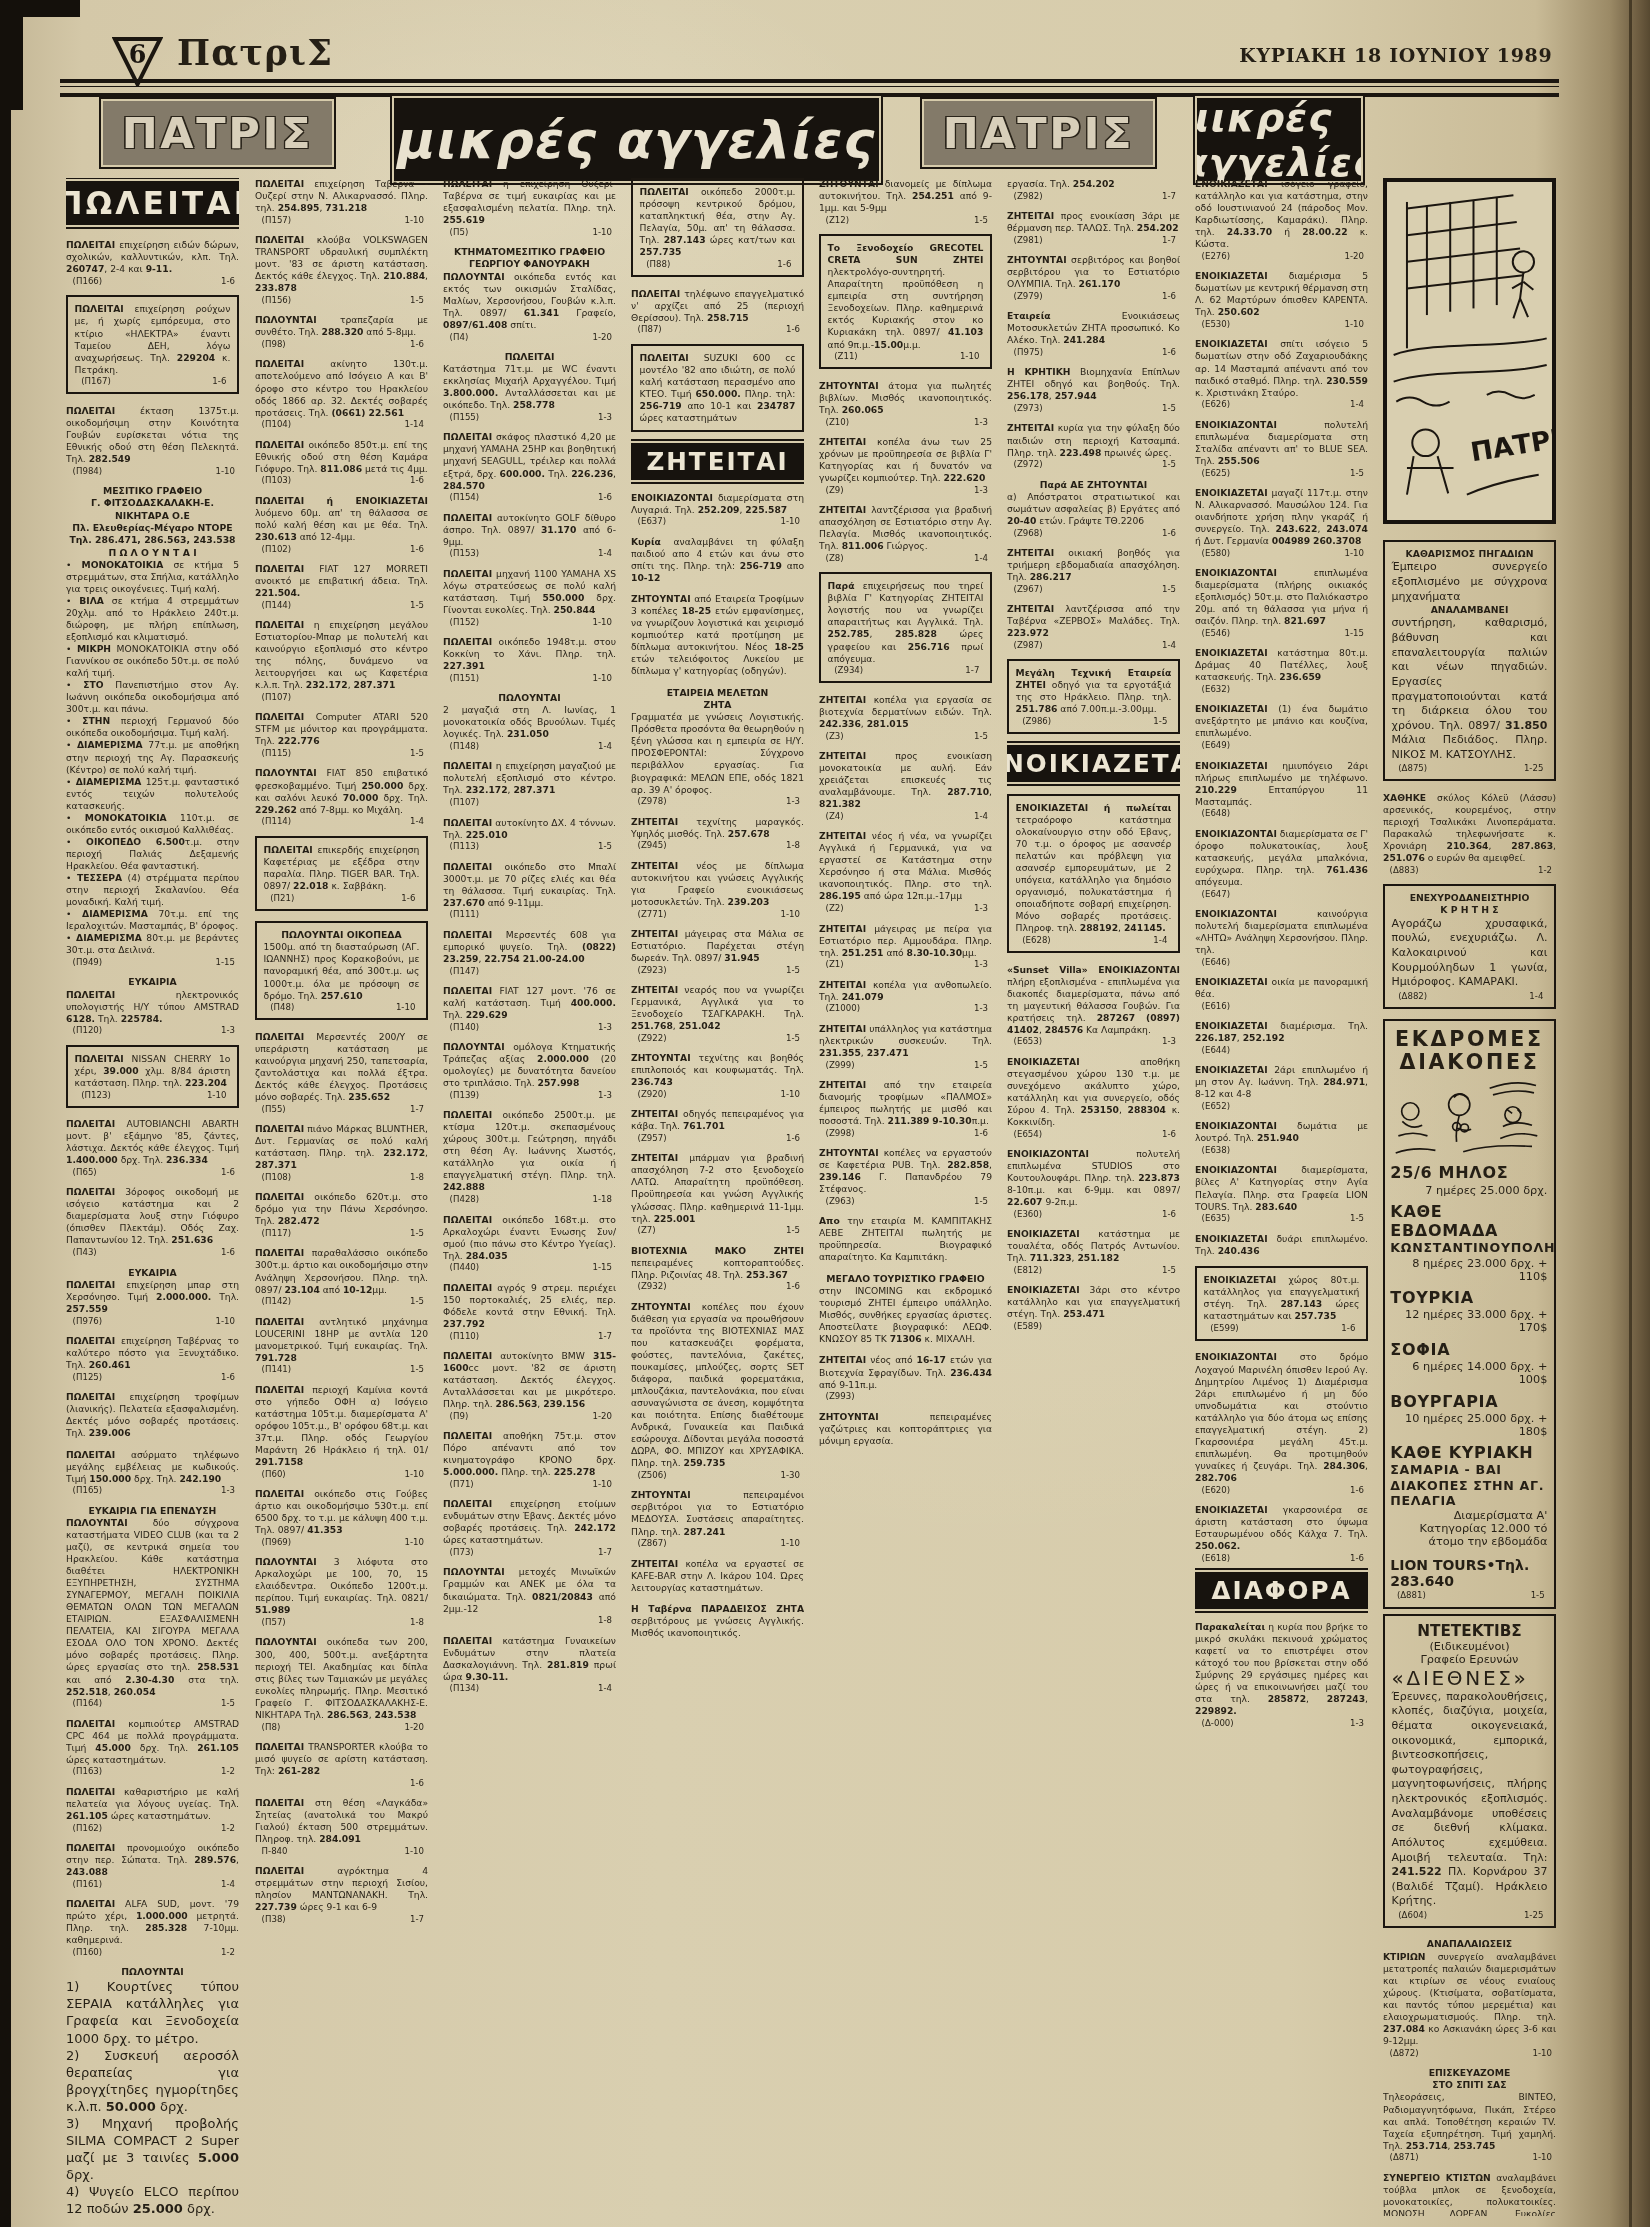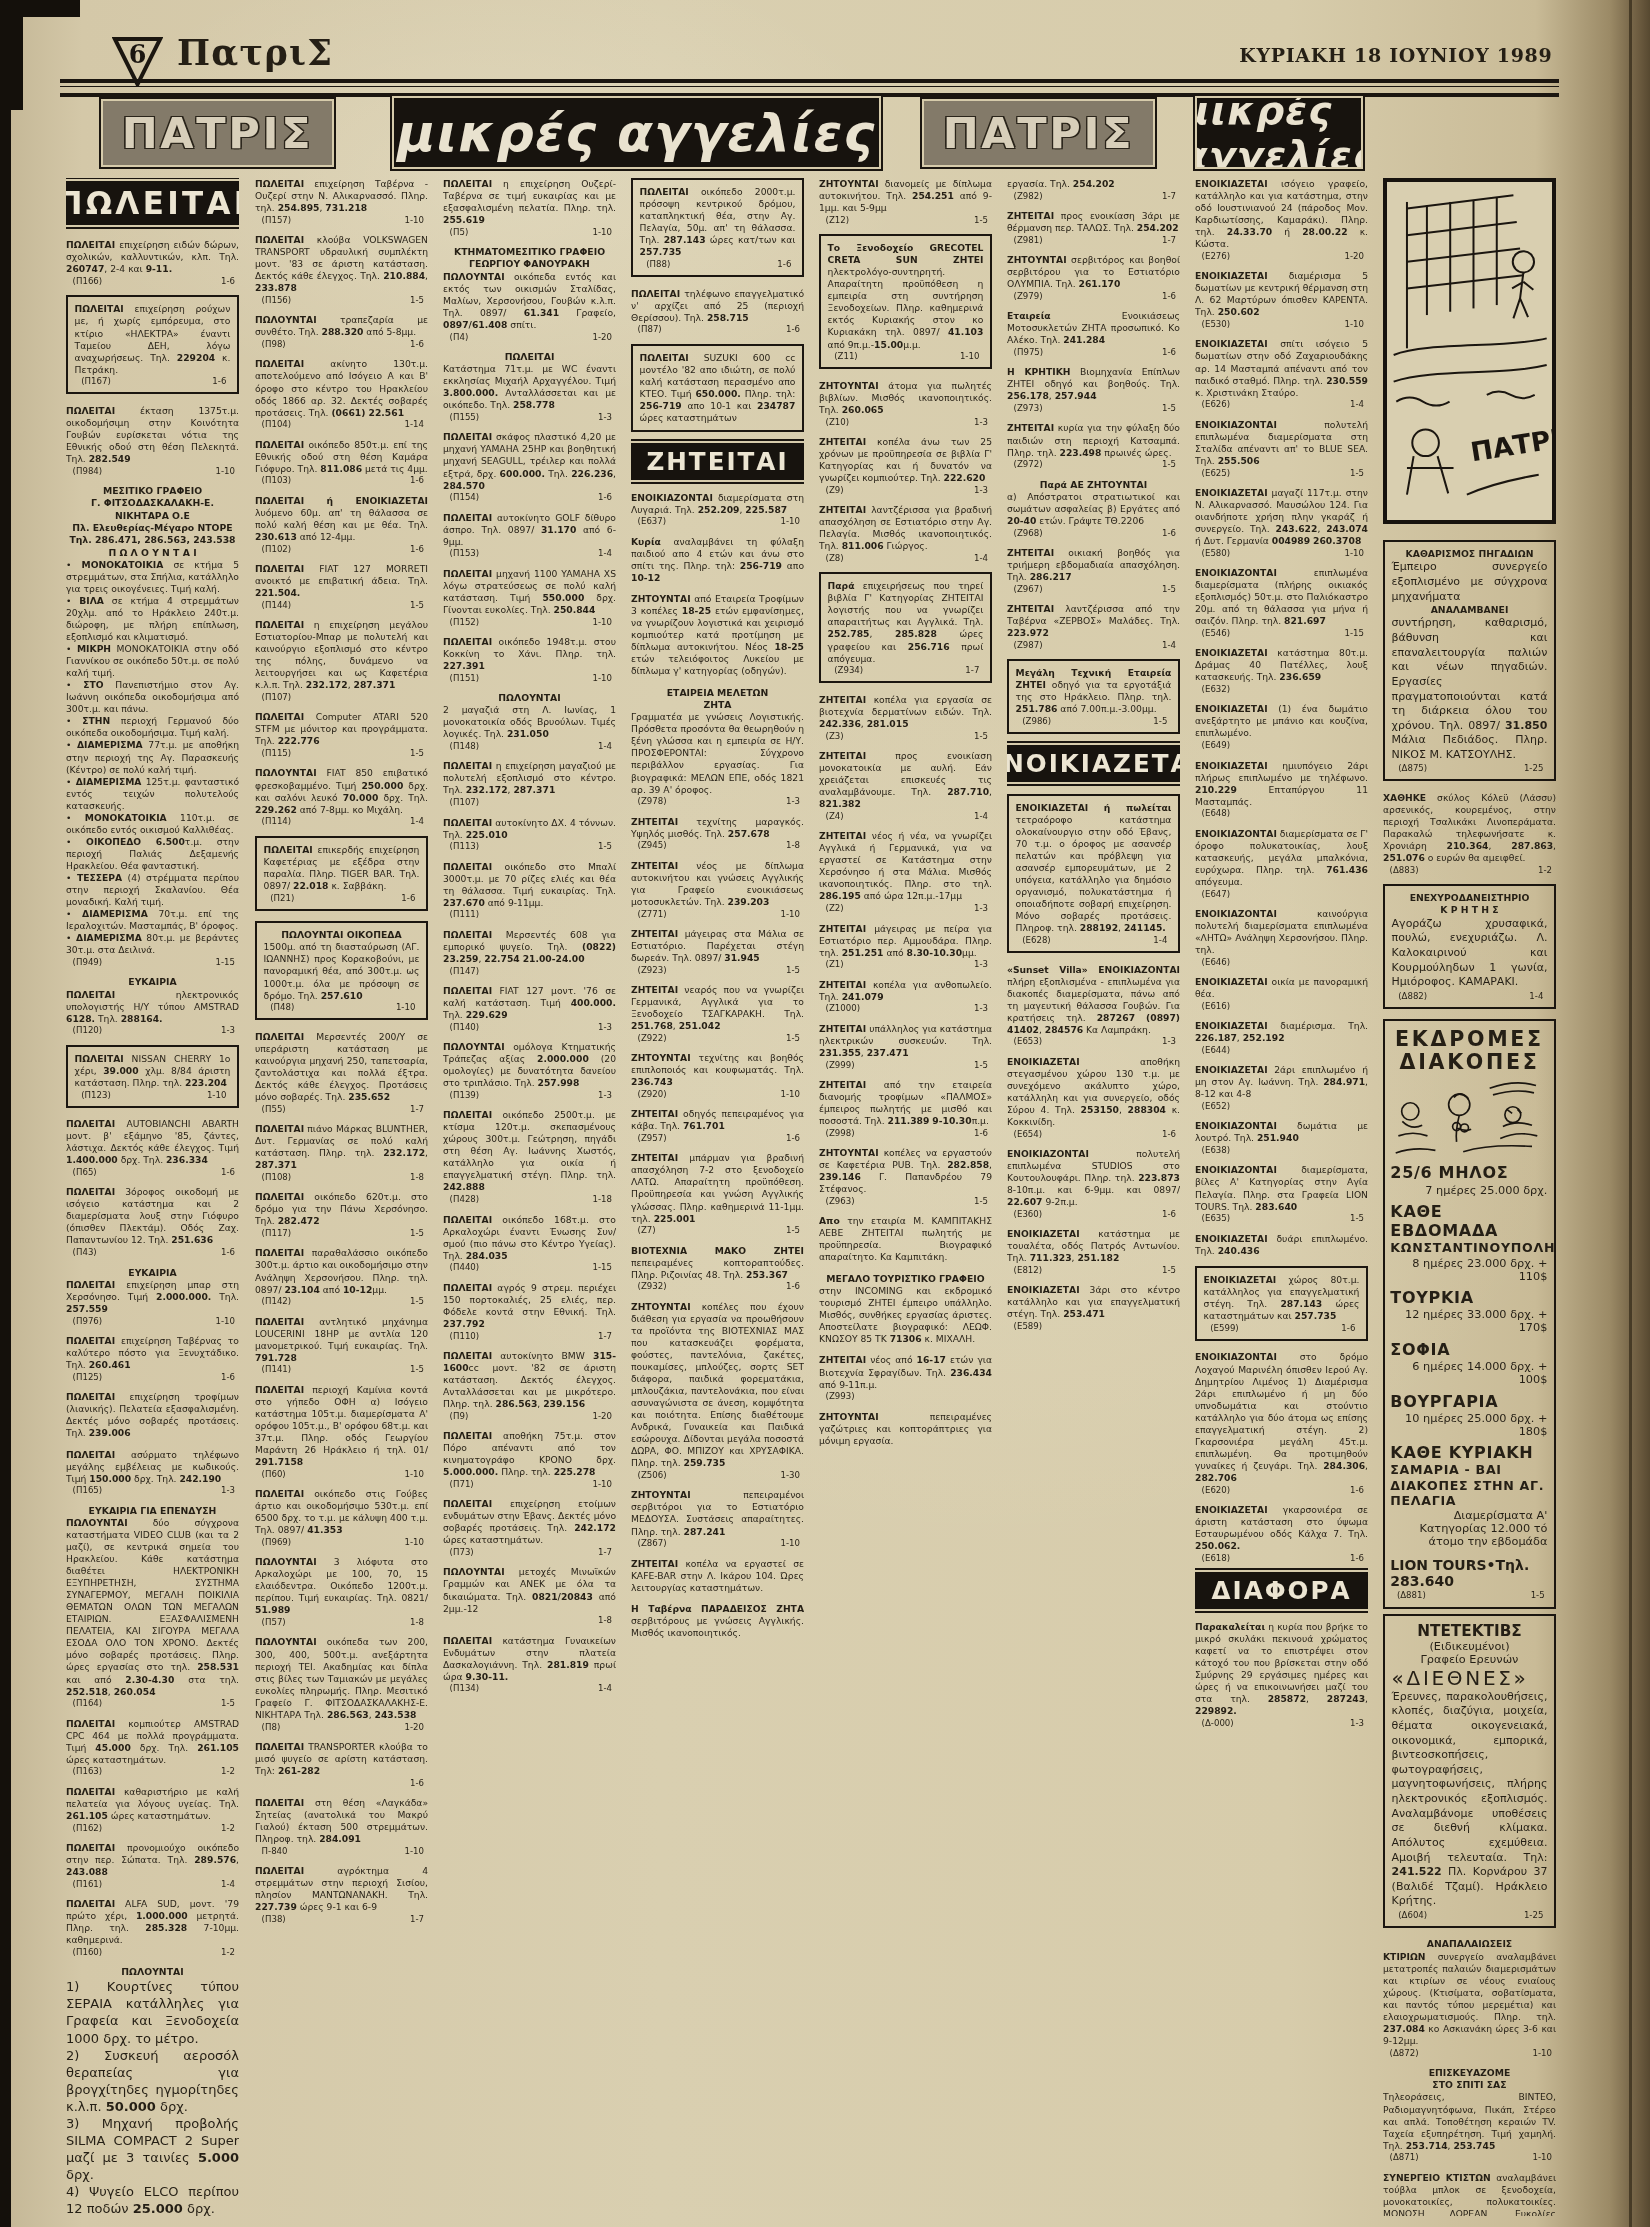--- a/index.html
+++ b/index.html
@@ -25,21 +25,21 @@
   .masthead-rule{position:absolute;left:0px;top:52px;width:100%;height:4.7px;background:#1b1610;}
   .masthead-rule2{position:absolute;left:0px;top:59px;width:100%;height:1.3px;background:#1b1610;}
 
   
   .banner-rule{position:absolute;left:60px;top:93px;width:1499px;height:4px;background:#1b1610;}
   .brandbox{position:absolute;top:101px;height:64px;background:#837a69;
     box-shadow:0 0 0 2px #d6cbab,0 0 0 4px #1b1610;
     display:flex;align-items:center;justify-content:center;}
   .brandbox span{font-size:43px;font-weight:bold;letter-spacing:2.7px;color:#d8cfba;
     text-shadow:1.3px 1.3px 0 #2a241a,-1.3px -1.3px 0 #2a241a,1.3px -1.3px 0 #2a241a,-1.3px 1.3px 0 #2a241a;}
-  .stripbox{position:absolute;top:98px;height:69px;background:#17130e;
+  .stripbox{position:absolute;top:98px;height:83px;background:#17130e;
     box-shadow:0 0 0 2px #d6cbab,0 0 0 4px #1b1610;
     display:flex;align-items:center;justify-content:center;}
   .stripbox span{font-size:52px;font-weight:bold;color:#e9e2cf;font-style:italic;letter-spacing:1.3px;}
 
   
   .col{position:absolute;top:178px;width:173px;height:2038px;overflow:hidden;}
   .ad{margin:0 0 9.3px 0;}
   .ad-head{text-align:center;font-weight:bold;font-size:9.3px;line-height:1.32;}
   .ad-body{margin:0;font-size:9.2px;line-height:1.31;text-align:justify;}
   .ad-body b{font-weight:bold;}
@@ -148,21 +148,21 @@
             <div>• <b>ΔΙΑΜΕΡΙΣΜΑ</b> 70τ.μ. επί της Ιεραλοχιτών. Μασταμπάς, Β' όροφος.</div>
             <div>• <b>ΔΙΑΜΕΡΙΣΜΑ</b> 80τ.μ. με βεράντες 30τ.μ. στα Δειλινά.</div>
           </div>
           <div class="ad-meta">
             <span>(Π949)</span>
             <span>1-15</span>
           </div>
         </div>
         <div class="ad">
           <div class="ad-head">ΕΥΚΑΙΡΙΑ</div>
-          <p class="ad-body"><span class="lead">ΠΩΛΕΙΤΑΙ</span> ηλεκτρονικός υπολογιστής Η/Υ τύπου AMSTRAD <b>6128.</b> Τηλ. <b>288164.</b></p>
+          <p class="ad-body"><span class="lead">ΠΩΛΕΙΤΑΙ</span> ηλεκτρονικός υπολογιστής Η/Υ τύπου AMSTRAD <b>6128.</b> Τηλ. <b>225784.</b></p>
           <div class="ad-meta">
             <span>(Π120)</span>
             <span>1-3</span>
           </div>
         </div>
         <div class="ad boxed">
           <p class="ad-body"><span class="lead">ΠΩΛΕΙΤΑΙ</span> NISSAN CHERRY 1ο χέρι, <b>39.000</b> χλμ. 8/84 άριστη κατάσταση. Πληρ. τηλ. <b>223.204</b></p>
           <div class="ad-meta">
             <span>(Π123)</span>
             <span>1-10</span>

